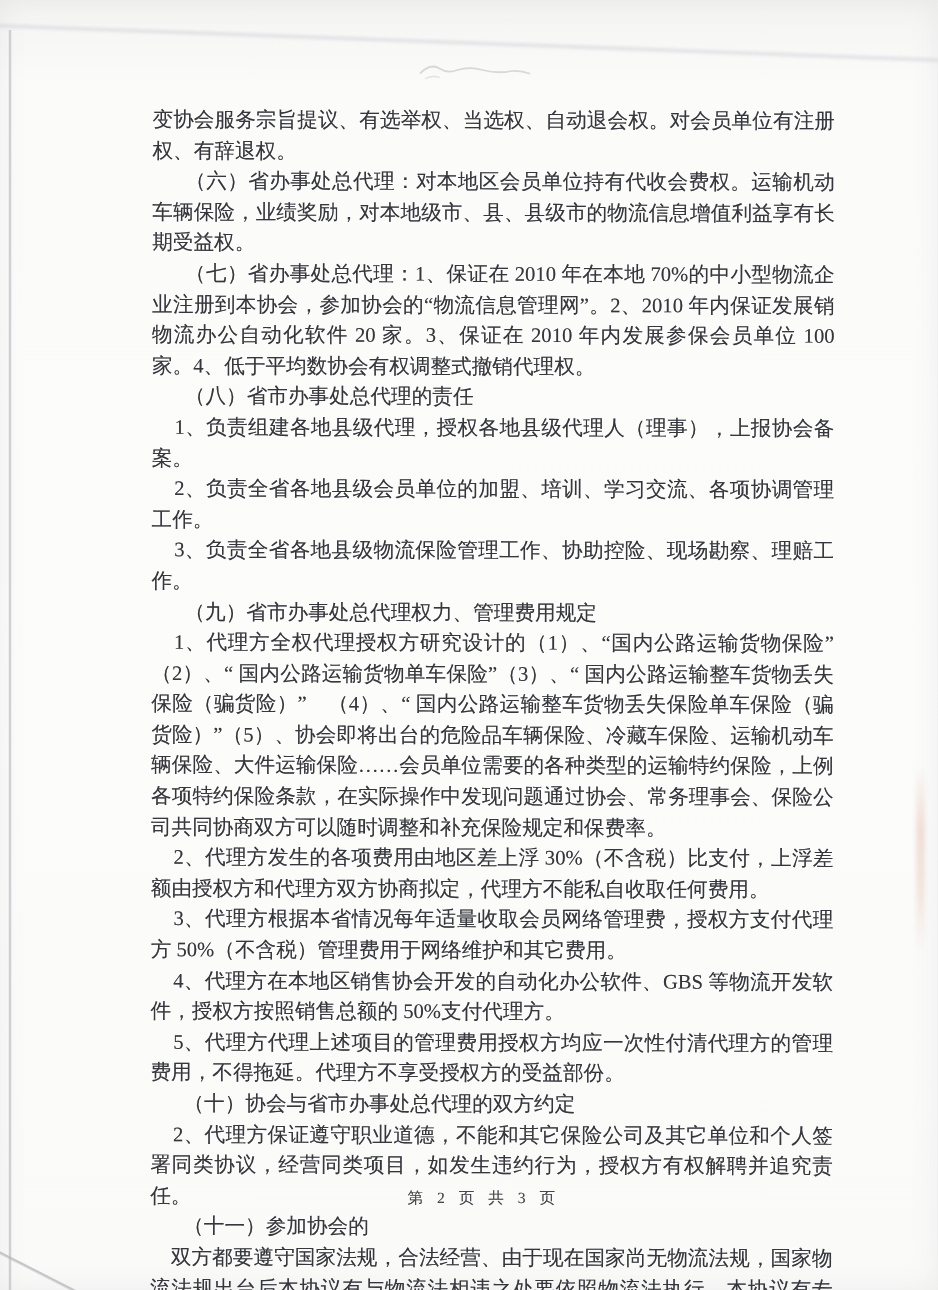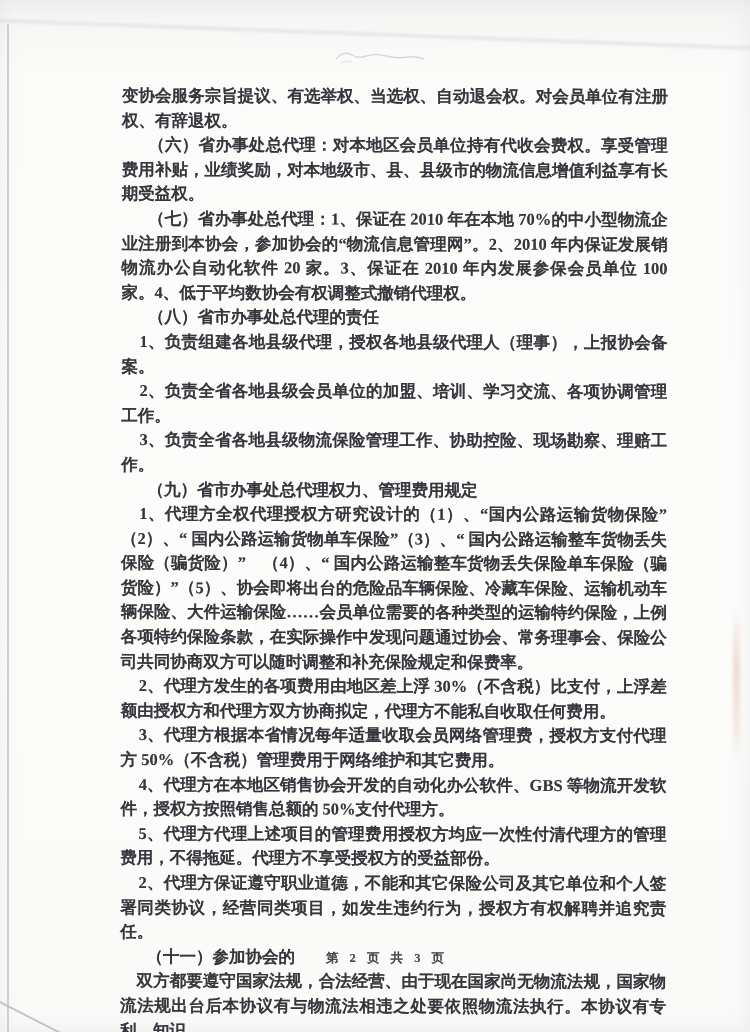--- a/index.html
+++ b/index.html
@@ -5,21 +5,20 @@
   html,body{margin:0;padding:0}
   body{
     width:750px;height:1032px;position:relative;overflow:hidden;
     background:#f2f2f1;
     font-family:"Liberation Serif","DejaVu Serif",serif;
   }
   .page{
     position:absolute;inset:0;
     background:linear-gradient(180deg,#f4f4f3 0px,#fbfbfa 70px,#fcfcfb 55%,#fafaf9 100%);
     box-shadow:inset 0 0 22px rgba(120,120,125,.10);
-    font-weight:bold;
   }
   
   .top-edge-shadow{
     position:absolute;left:-30px;top:18px;width:830px;height:2.5px;
     background:#d0d1d7;opacity:.55;filter:blur(1.4px);
     transform:rotate(2.1deg);transform-origin:left top;
   }
   .left-edge-line{
     position:absolute;left:7px;top:24px;width:2px;height:1008px;
     background:#c6c7cd;opacity:.8;filter:blur(.4px);
@@ -65,31 +64,32 @@
   <svg class="pencil-mark" width="110" height="26" viewBox="0 0 110 26">
     <path d="M6,17 q8,-9 16,-4 q6,4 14,1 q10,-3 20,0 q12,3 22,1 q8,-1 16,2" fill="none" stroke="#aaaab2" stroke-width="1.4" opacity=".6"></path>
     <path d="M10,21 q6,-3 12,-1" fill="none" stroke="#b6b6bd" stroke-width="1" opacity=".5"></path>
   </svg>
 
   <div class="fold-line"></div>
   <div class="right-smudge"></div>
 
   <main class="text-block" id="paragraphs">
       <p class="continuation">变协会服务宗旨提议、有选举权、当选权、自动退会权。对会员单位有注册权、有辞退权。</p>
-      <p class="section">（六）省办事处总代理：对本地区会员单位持有代收会费权。享受管理费用补贴，业绩奖励，对本地级市、县、县级市的物流信息增值利益享有长期受益权。</p>
+      <p class="section">（六）省办事处总代理：对本地区会员单位持有代收会费权。运输机动车辆保险，业绩奖励，对本地级市、县、县级市的物流信息增值利益享有长期受益权。</p>
       <p class="section">（七）省办事处总代理：1、保证在 2010 年在本地 70%的中小型物流企业注册到本协会，参加协会的“物流信息管理网”。2、2010 年内保证发展销物流办公自动化软件 20 家。3、保证在 2010 年内发展参保会员单位 100 家。4、低于平均数协会有权调整式撤销代理权。</p>
       <p class="section">（八）省市办事处总代理的责任</p>
       <p class="item">1、负责组建各地县级代理，授权各地县级代理人（理事），上报协会备案。</p>
       <p class="item">2、负责全省各地县级会员单位的加盟、培训、学习交流、各项协调管理工作。</p>
       <p class="item">3、负责全省各地县级物流保险管理工作、协助控险、现场勘察、理赔工作。</p>
       <p class="section">（九）省市办事处总代理权力、管理费用规定</p>
       <p class="item">1、代理方全权代理授权方研究设计的（1）、“国内公路运输货物保险”（2）、“ 国内公路运输货物单车保险”（3）、“ 国内公路运输整车货物丢失保险（骗货险）”　（4）、“ 国内公路运输整车货物丢失保险单车保险（骗货险）”（5）、协会即将出台的危险品车辆保险、冷藏车保险、运输机动车辆保险、大件运输保险……会员单位需要的各种类型的运输特约保险，上例各项特约保险条款，在实际操作中发现问题通过协会、常务理事会、保险公司共同协商双方可以随时调整和补充保险规定和保费率。</p>
       <p class="item">2、代理方发生的各项费用由地区差上浮 30%（不含税）比支付，上浮差额由授权方和代理方双方协商拟定，代理方不能私自收取任何费用。</p>
       <p class="item">3、代理方根据本省情况每年适量收取会员网络管理费，授权方支付代理方 50%（不含税）管理费用于网络维护和其它费用。</p>
       <p class="item">4、代理方在本地区销售协会开发的自动化办公软件、GBS 等物流开发软件，授权方按照销售总额的 50%支付代理方。</p>
       <p class="item">5、代理方代理上述项目的管理费用授权方均应一次性付清代理方的管理费用，不得拖延。代理方不享受授权方的受益部份。</p>
+      <p class="section">（十）协会与省市办事处总代理的双方约定</p>
       <p class="item">2、代理方保证遵守职业道德，不能和其它保险公司及其它单位和个人签署同类协议，经营同类项目，如发生违约行为，授权方有权解聘并追究责任。</p>
       <p class="section">（十一）参加协会的</p>
       <p class="body">双方都要遵守国家法规，合法经营、由于现在国家尚无物流法规，国家物流法规出台后本协议有与物流法相违之处要依照物流法执行。本协议有专利、知识、</p>
     </main>
 
   <div class="footer">第 2 页 共 3 页</div>
 </div>
 
 </body></html>

